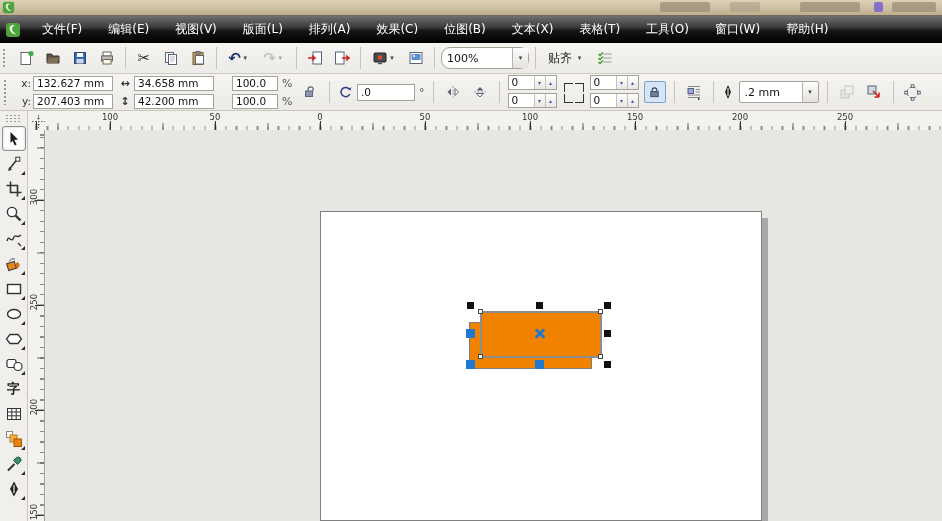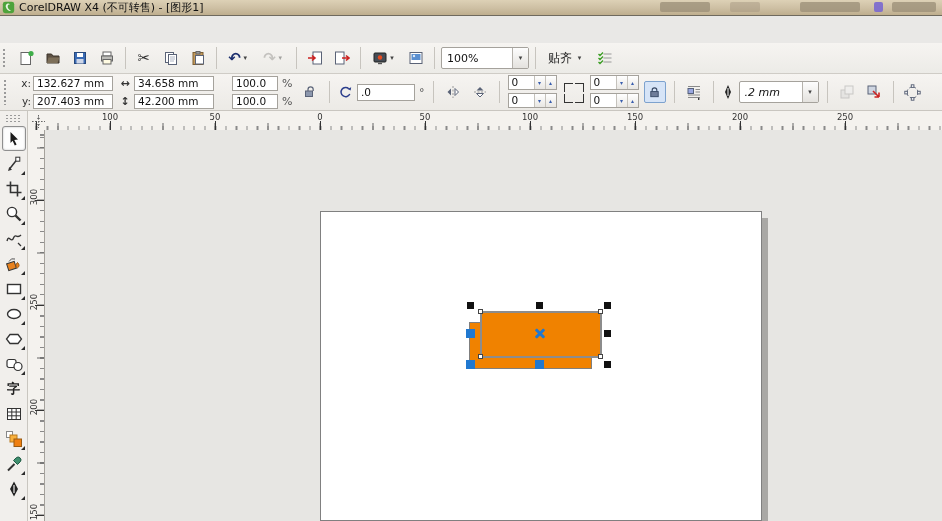--- a/index.html
+++ b/index.html
@@ -105,28 +105,45 @@
 </head>
 <body>
 
 <div class="app">
 
   <div class="titlebar">
     <svg width="13" height="13" viewBox="0 0 16 16">
       <rect x="1" y="1" width="14" height="14" rx="3" fill="#4ea33b"></rect>
       <path d="M8 3 C5 3 4 6 5 8 C6 11 9 13 11 12 C9 11 7 9 7 7 C7 5 8 4 10 4 Z" fill="#eaf6e4"></path>
     </svg>
-    <span class="title-text">CorelDRAW X4 (不可转售) - [图形1]</span>
     <span class="blob" style="left:660px;width:50px;"></span>
     <span class="blob" style="left:730px;width:30px;opacity:.4;"></span>
     <span class="blob" style="left:800px;width:60px;"></span>
     <span class="blob" style="left:874px;width:9px;background:#7a68cf;opacity:.9;"></span>
     <span class="blob" style="left:892px;width:44px;"></span>
   </div>
 
+  <div class="menubar">
+    <svg width="16" height="16" viewBox="0 0 16 16" style="margin:0 8px 0 3px;">
+      <rect x="1" y="1" width="14" height="14" rx="3" fill="#4ea33b"></rect>
+      <path d="M8 3 C5 3 4 6 5 8 C6 11 9 13 11 12 C9 11 7 9 7 7 C7 5 8 4 10 4 Z" fill="#eaf6e4"></path>
+    </svg>
+    <div class="menu-item">文件(F)</div>
+    <div class="menu-item">编辑(E)</div>
+    <div class="menu-item">视图(V)</div>
+    <div class="menu-item">版面(L)</div>
+    <div class="menu-item">排列(A)</div>
+    <div class="menu-item">效果(C)</div>
+    <div class="menu-item">位图(B)</div>
+    <div class="menu-item">文本(X)</div>
+    <div class="menu-item">表格(T)</div>
+    <div class="menu-item">工具(O)</div>
+    <div class="menu-item">窗口(W)</div>
+    <div class="menu-item">帮助(H)</div>
+  </div>
 
   <div class="toolbar">
     <div class="grip"></div>
     <div class="tb-btn">
       <svg width="16" height="16" viewBox="0 0 16 16">
         <rect x="3" y="2.5" width="9.5" height="12" fill="#fff" stroke="#666"></rect>
         <circle cx="13" cy="3.5" r="2.6" fill="#3fae49"></circle>
       </svg>
     </div>
     <div class="tb-btn">
@@ -199,21 +216,21 @@
       <span class="dd">▾</span>
     </div>
     <div class="tb-btn">
       <svg width="16" height="16" viewBox="0 0 16 16">
         <rect x="2" y="2.5" width="12" height="11" fill="#fff" stroke="#5a6377"></rect>
         <rect x="3.5" y="4" width="9" height="6" fill="#5a8fd0"></rect>
         <circle cx="6" cy="6" r="1.2" fill="#dce9f7"></circle>
       </svg>
     </div>
     <div class="sep"></div>
-    <div class="combo" style="width:86px;">
+    <div class="combo" style="width:86px;border-radius:9px;">
       <span class="cval" style="flex:1;">100%</span>
       <span class="cbtn">
           <span class="dd">▾</span>
         </span>
     </div>
     <div class="sep"></div>
     <div class="tb-btn" style="width:48px;gap:3px;">
       <span style="font-size:12px;color:#222;">贴齐</span>
       <span class="dd">▾</span>
     </div>
@@ -320,21 +337,21 @@
         <rect x="2" y="4.5" width="5.5" height="5" fill="#9aa7e0" stroke="#55617a"></rect>
         <path d="M12 13.5 l2 1.5 l-2 1.5" fill="#333"></path>
       </svg>
     </div>
     <div class="sep"></div>
     <svg width="12" height="16" viewBox="0 0 12 16">
       <path d="M6 1 L9 8 L6 15 L3 8 Z" fill="#222"></path>
       <path d="M6 4 V12" stroke="#fff" stroke-width="1"></path>
     </svg>
     <div class="combo" style="width:78px;">
-      <span class="cval" style="flex:1;font-style:italic;">.2 mm</span>
+      <span class="cval" style="flex:1;">.2 mm</span>
       <span class="cbtn">
           <span class="dd">▾</span>
         </span>
     </div>
     <div class="sep"></div>
     <div class="icon-btn" style="opacity:.45;">
       <svg width="16" height="16" viewBox="0 0 16 16">
         <rect x="2" y="6" width="8" height="8" fill="#d8d8d8" stroke="#999"></rect>
         <rect x="6" y="2" width="8" height="8" fill="#ececec" stroke="#999"></rect>
       </svg>

